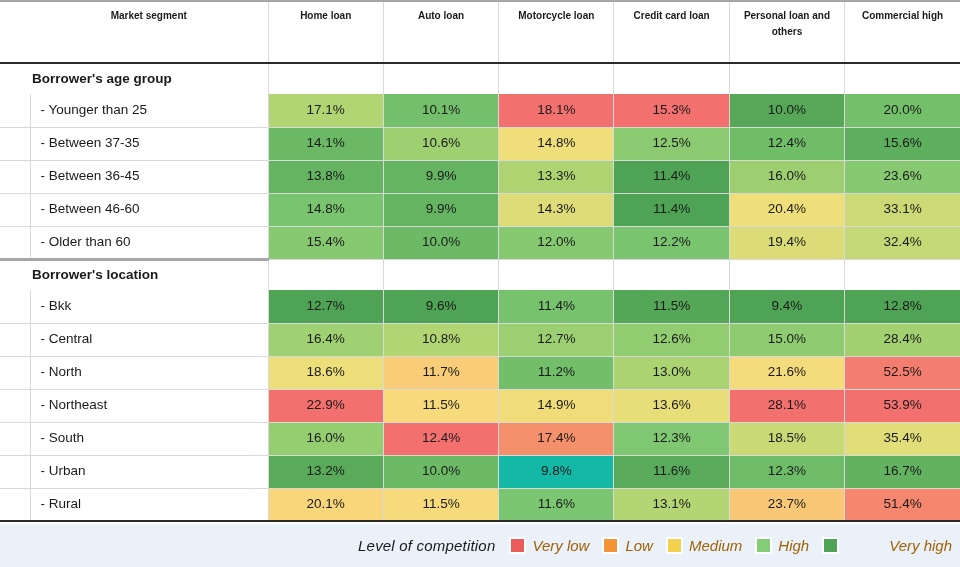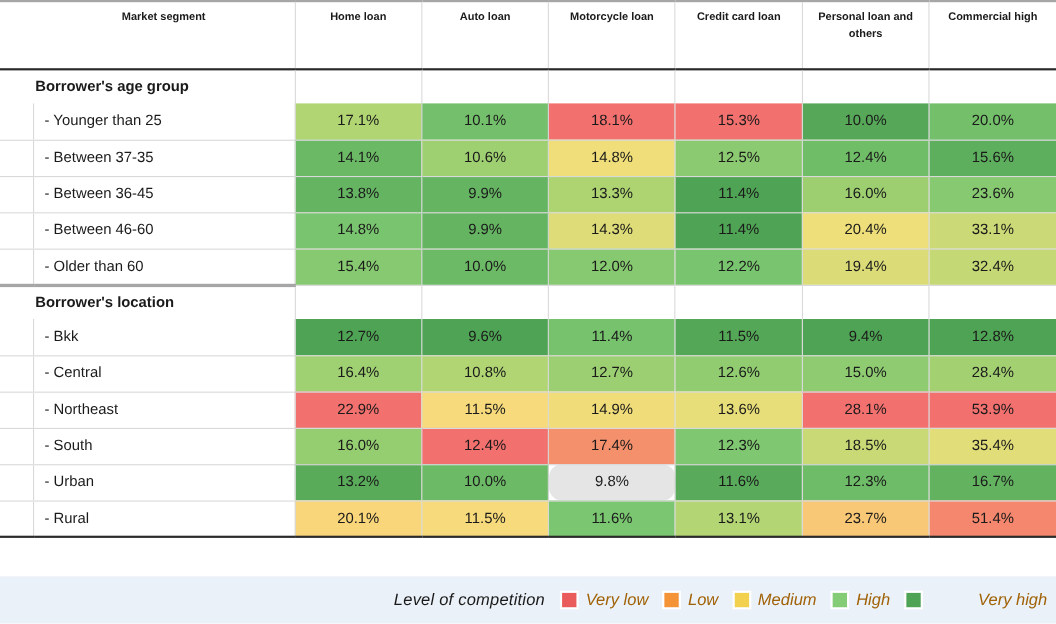--- a/index.html
+++ b/index.html
@@ -243,20 +243,30 @@
           <td class="label-cell">- Central</td>
           <td style="background: rgb(159, 208, 113);">16.4%</td>
           <td style="background: rgb(176, 213, 114);">10.8%</td>
           <td style="background: rgb(156, 207, 113);">12.7%</td>
           <td style="background: rgb(145, 204, 113);">12.6%</td>
           <td style="background: rgb(143, 204, 113);">15.0%</td>
           <td class="last-cell" style="background: rgb(163, 209, 114);">28.4%</td>
         </tr>
         <tr>
           <td class="indent-cell"></td>
+          <td class="label-cell">- North</td>
+          <td style="background: rgb(236, 223, 122);">18.6%</td>
+          <td style="background: rgb(249, 205, 120);">11.7%</td>
+          <td style="background: rgb(114, 190, 105);">11.2%</td>
+          <td style="background: rgb(171, 211, 114);">13.0%</td>
+          <td style="background: rgb(244, 219, 123);">21.6%</td>
+          <td class="last-cell" style="background: rgb(243, 125, 110);">52.5%</td>
+        </tr>
+        <tr>
+          <td class="indent-cell"></td>
           <td class="label-cell">- Northeast</td>
           <td style="background: rgb(242, 112, 110);">22.9%</td>
           <td style="background: rgb(246, 218, 123);">11.5%</td>
           <td style="background: rgb(240, 221, 122);">14.9%</td>
           <td style="background: rgb(231, 222, 121);">13.6%</td>
           <td style="background: rgb(242, 112, 110);">28.1%</td>
           <td class="last-cell" style="background: rgb(242, 112, 110);">53.9%</td>
         </tr>
         <tr>
           <td class="indent-cell"></td>
@@ -266,21 +276,21 @@
           <td style="background: rgb(245, 144, 109);">17.4%</td>
           <td style="background: rgb(127, 199, 112);">12.3%</td>
           <td style="background: rgb(200, 217, 117);">18.5%</td>
           <td class="last-cell" style="background: rgb(225, 221, 120);">35.4%</td>
         </tr>
         <tr>
           <td class="indent-cell"></td>
           <td class="label-cell">- Urban</td>
           <td style="background: rgb(89, 171, 90);">13.2%</td>
           <td style="background: rgb(108, 186, 102);">10.0%</td>
-          <td style="background: #e5e5e5; border-radius: 12px;">9.8%</td>
+          <td style="background: #14b8a6;">9.8%</td>
           <td style="background: rgb(89, 171, 91);">11.6%</td>
           <td style="background: rgb(111, 188, 104);">12.3%</td>
           <td class="last-cell" style="background: rgb(98, 178, 96); margin-top: 13px;">16.7%</td>
         </tr>
         <tr class="last-row">
           <td class="indent-cell"></td>
           <td class="label-cell">- Rural</td>
           <td style="background: rgb(250, 214, 122);">20.1%</td>
           <td style="background: rgb(246, 218, 123);">11.5%</td>
           <td style="background: rgb(123, 198, 112);">11.6%</td>

